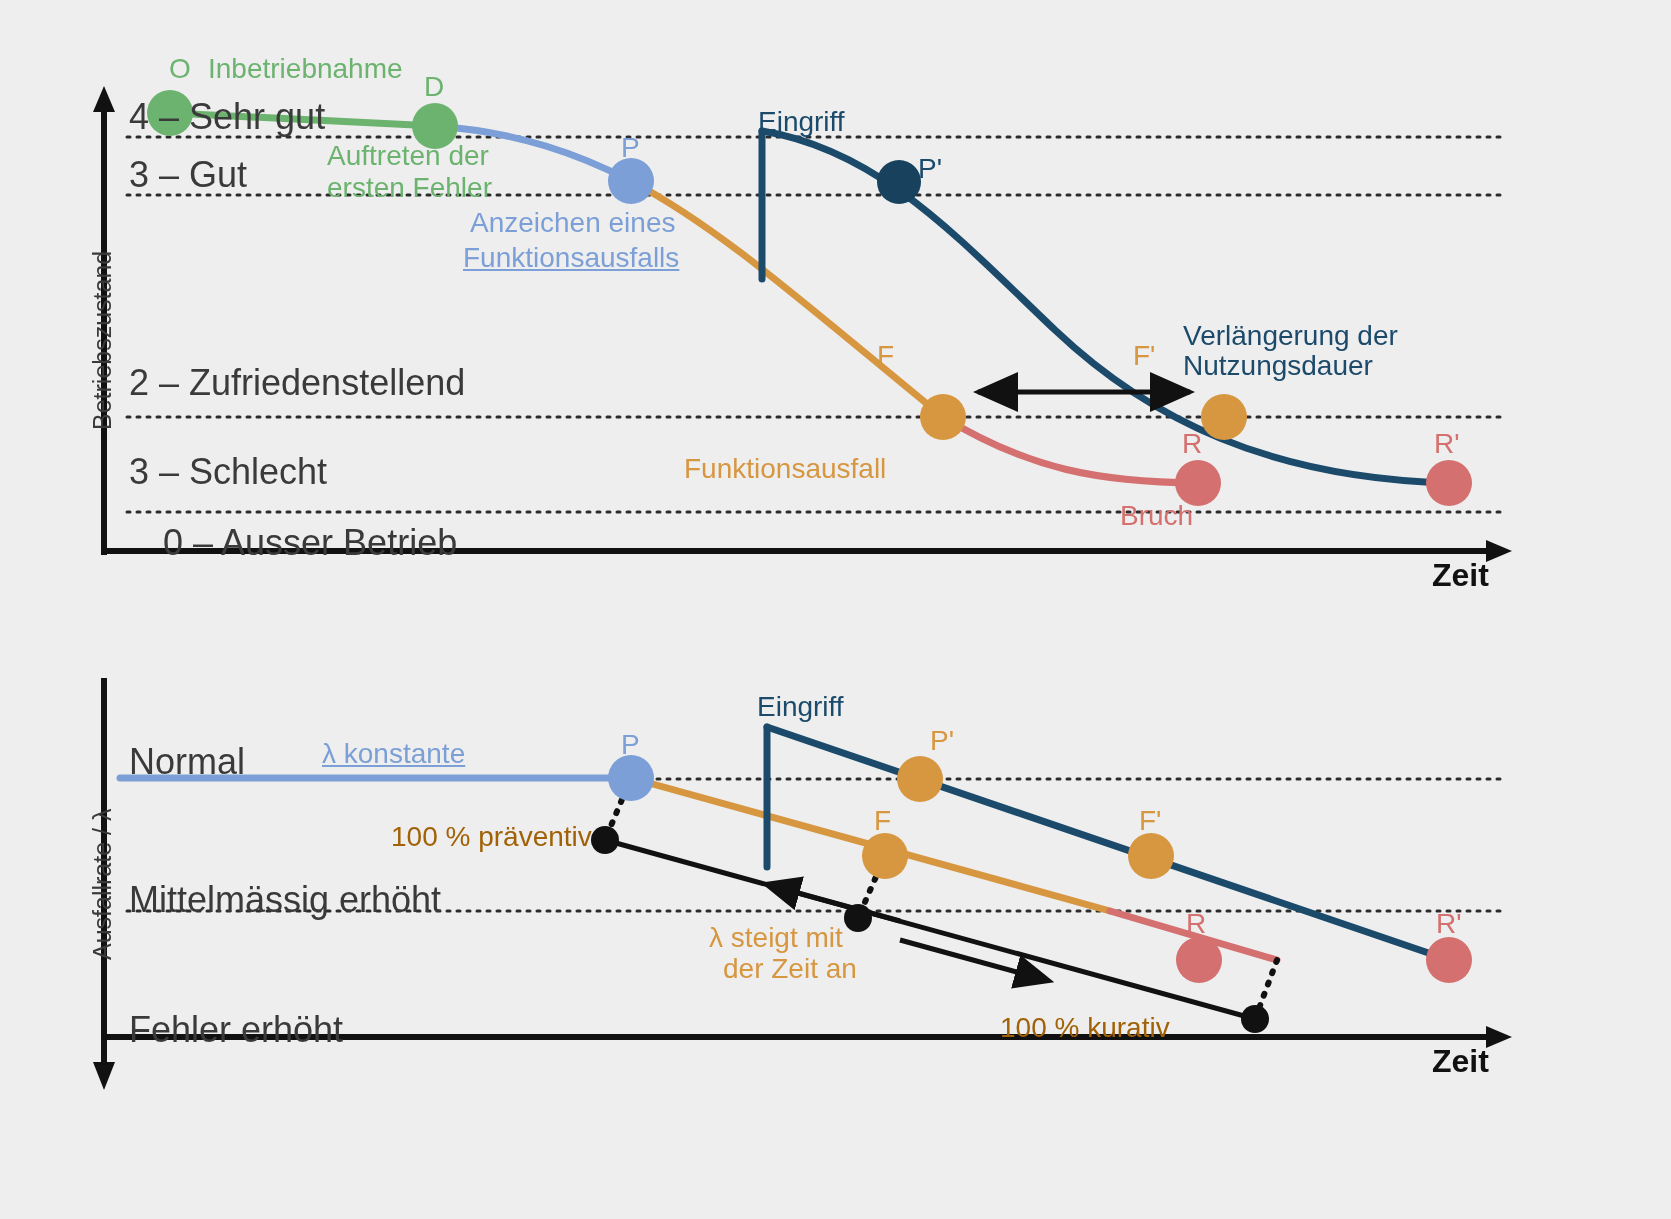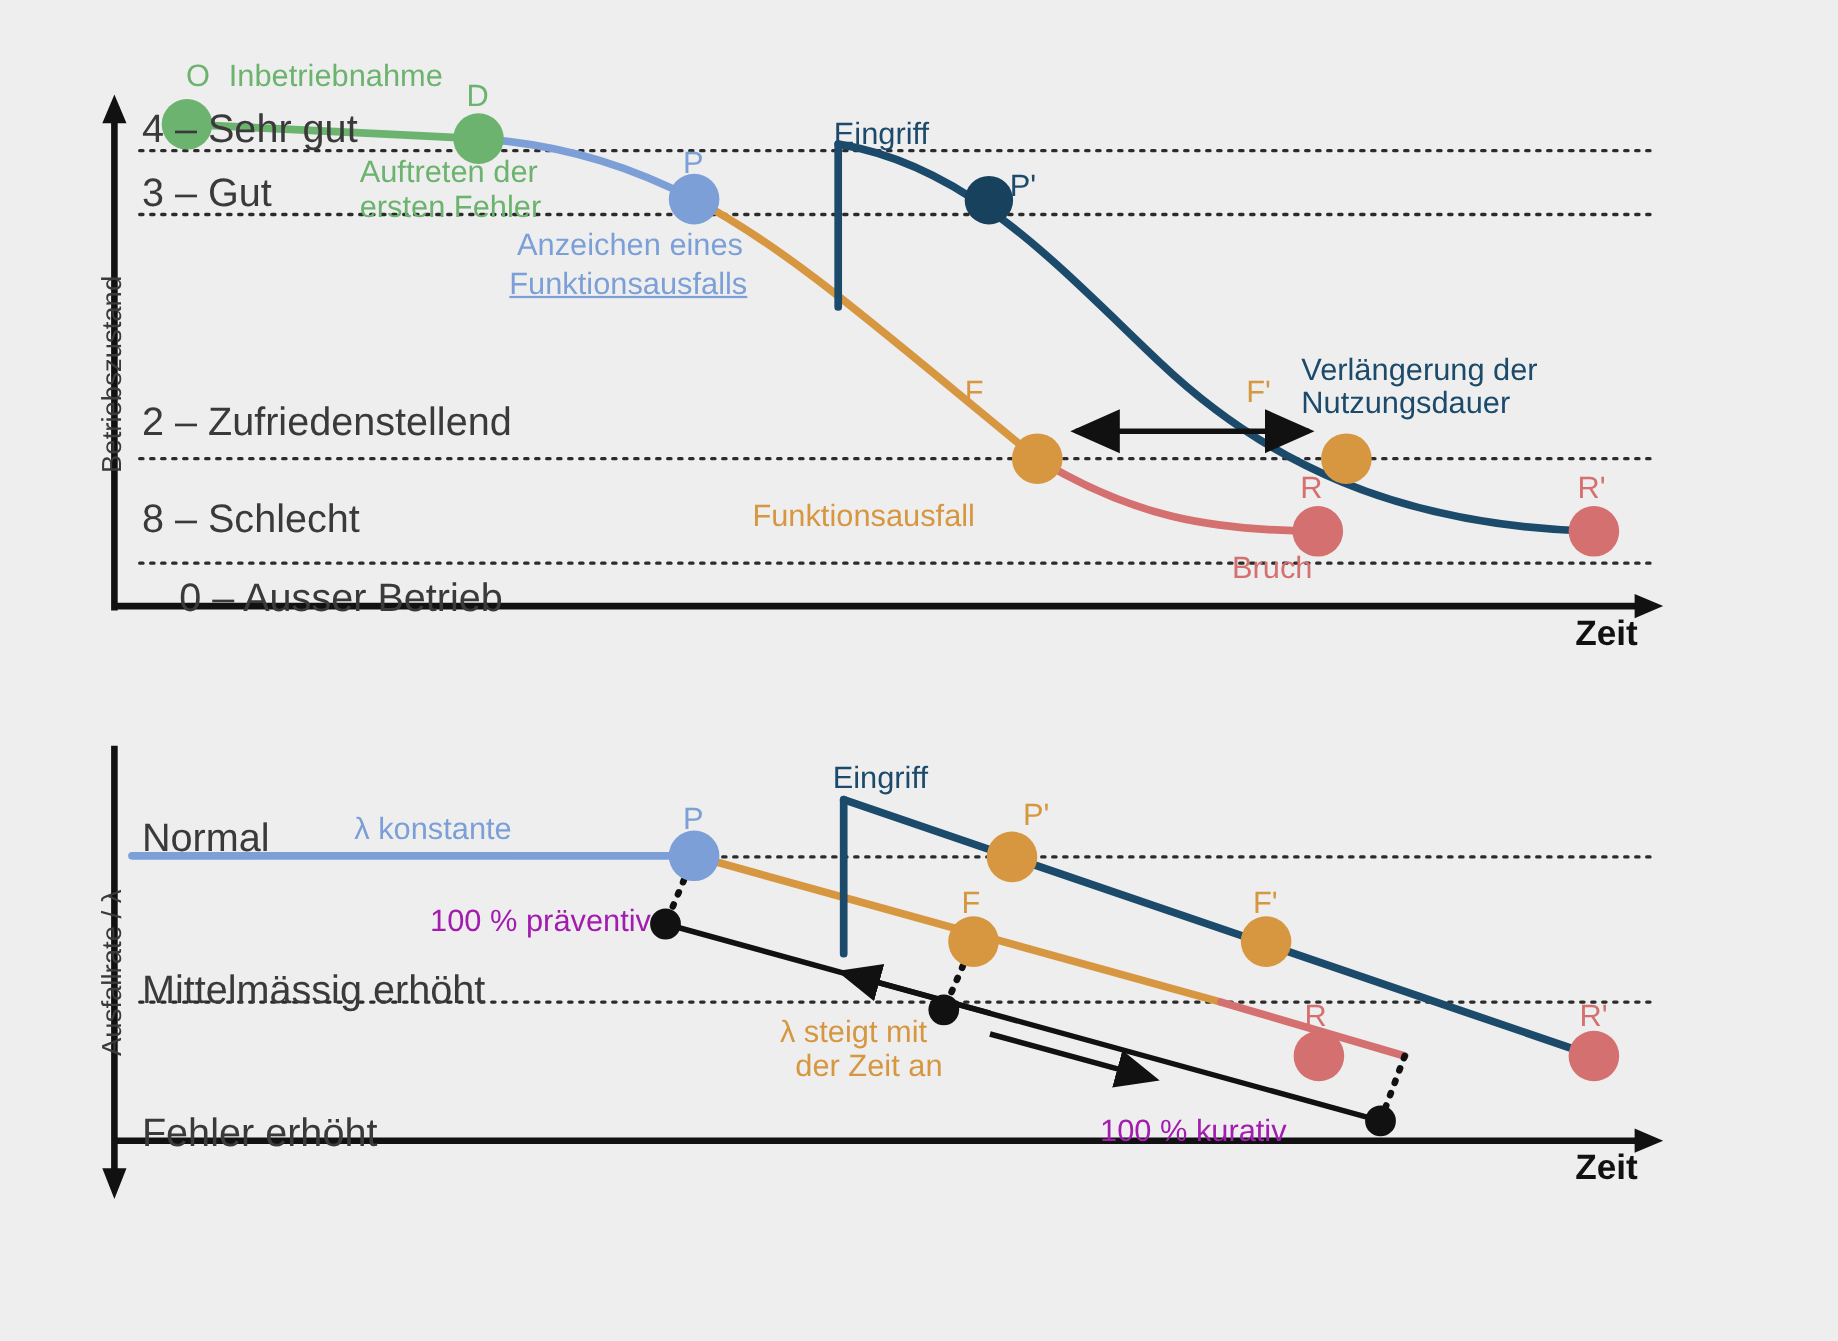--- a/index.html
+++ b/index.html
@@ -10,21 +10,21 @@
   .lbl{position:absolute;white-space:nowrap;line-height:1.12;}
   .axis-title{position:absolute;white-space:nowrap;font-size:25px;color:#3a3a3a;
               transform-origin:0 0;}
   .tick{font-size:36px;color:#3a3a3a;}
   .zeit{font-size:32px;font-weight:bold;color:#111;}
   .green{color:#6cb36f;}
   .blue{color:#7b9fd6;}
   .orange{color:#d79640;}
   .red{color:#d4706f;}
   .navy{color:#1b4a6b;}
-  .dark{color:#a21caf;}
+  .dark{color:#a16207;}
   .ptlabel{font-size:28px;}
   .note{font-size:28px;}
 </style>
 </head>
 <body>
 
 <div id="root">
 
 <svg width="1671" height="1219">
   <defs>
@@ -117,21 +117,21 @@
     <circle cx="1199" cy="960" r="23" fill="#d4706f"></circle>
     <circle cx="1449" cy="960" r="23" fill="#d4706f"></circle>
   </g>
 </svg>
 
 <div class="axis-title" style="left:88px;top:430px;transform:rotate(-90deg);">Betriebszustand</div>
 
 <div class="lbl tick" style="left:129px;top:97px;">4 – Sehr gut</div>
 <div class="lbl tick" style="left:129px;top:155px;">3 – Gut</div>
 <div class="lbl tick" style="left:129px;top:363px;">2 – Zufriedenstellend</div>
-<div class="lbl tick" style="left:129px;top:452px;">8 – Schlecht</div>
+<div class="lbl tick" style="left:129px;top:452px;">3 – Schlecht</div>
 <div class="lbl tick" style="left:129px;top:523px;margin-left:34px;">0 – Ausser Betrieb</div>
 
 <div class="lbl ptlabel green" style="left:169px;top:53px;">O</div>
 <div class="lbl ptlabel green" style="left:424px;top:71px;">D</div>
 <div class="lbl ptlabel blue" style="left:621px;top:132px;">P</div>
 <div class="lbl ptlabel navy" style="left:918px;top:153px;">P'</div>
 <div class="lbl ptlabel orange" style="left:877px;top:340px;">F</div>
 <div class="lbl ptlabel orange" style="left:1133px;top:340px;">F'</div>
 <div class="lbl ptlabel red" style="left:1182px;top:428px;">R</div>
 <div class="lbl ptlabel red" style="left:1434px;top:428px;">R'</div>
@@ -155,21 +155,21 @@
 <div class="lbl tick" style="left:129px;top:880px;">Mittelmässig erhöht</div>
 <div class="lbl tick" style="left:129px;top:1010px;">Fehler erhöht</div>
 
 <div class="lbl ptlabel blue" style="left:621px;top:729px;">P</div>
 <div class="lbl ptlabel orange" style="left:930px;top:725px;">P'</div>
 <div class="lbl ptlabel orange" style="left:874px;top:805px;">F</div>
 <div class="lbl ptlabel orange" style="left:1139px;top:805px;">F'</div>
 <div class="lbl ptlabel red" style="left:1186px;top:908px;">R</div>
 <div class="lbl ptlabel red" style="left:1436px;top:908px;">R'</div>
 
-<div class="lbl note blue" style="left:322px;top:738px;">λ konstante</div>
+<div class="lbl note blue" style="left:322px;top:738px;text-decoration:underline;">λ konstante</div>
 <div class="lbl note navy" style="left:757px;top:691px;">Eingriff</div>
 <div class="lbl note dark" style="left:391px;top:821px;">100 % präventiv</div>
 <div class="lbl note orange" style="left:709px;top:922px;">λ steigt mit</div>
 <div class="lbl note orange" style="left:723px;top:953px;">der Zeit an</div>
 <div class="lbl note dark" style="left:1000px;top:1012px;">100 % kurativ</div>
 
 <div class="lbl zeit" style="left:1432px;top:1044px;">Zeit</div>
 
 </div>
 

